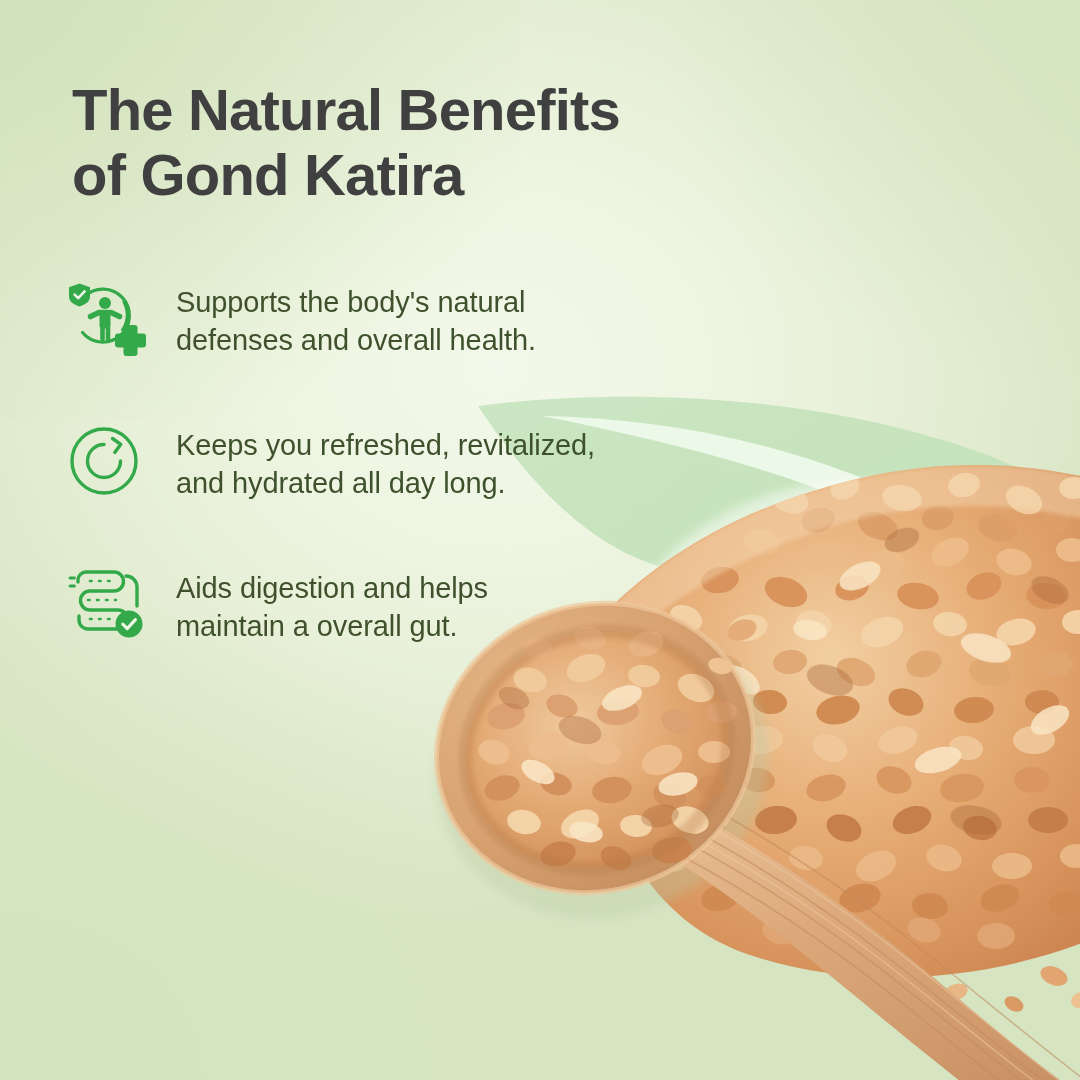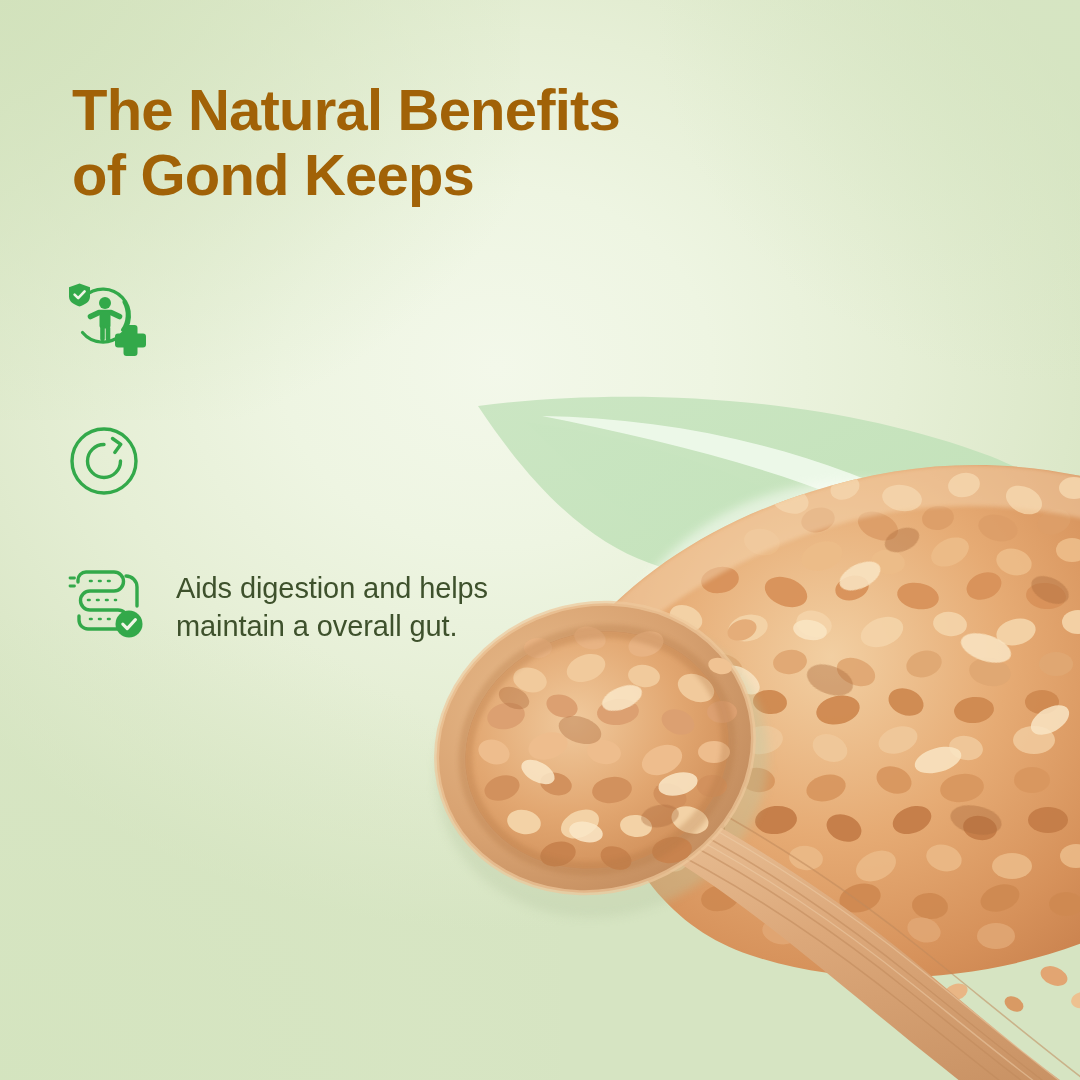--- a/index.html
+++ b/index.html
@@ -30,21 +30,21 @@
     position:absolute; right:0; top:0; width:420px; height:380px;
     background:radial-gradient(ellipse at 100% 0%, rgba(214,229,194,.85) 0%, rgba(214,229,194,0) 72%);
   }
 
   
   .swoosh{ position:absolute; left:430px; top:370px; width:660px; height:520px; }
 
   
   .headline{
     position:absolute; left:72px; top:78px; width:760px;
-    color:#a16207;
+    color:#404040;
     font-size:58px; line-height:1.12; font-weight:700;
     letter-spacing:-0.8px;
   }
   .headline .l2{ display:block; }
 
   
   .benefits{ position:absolute; left:66px; top:278px; width:620px; }
   .brow{ position:relative; min-height:96px; display:flex; align-items:flex-start; }
   .brow + .brow{ margin-top:47px; }
   .bicon{ width:92px; flex:0 0 92px; height:80px; display:flex; align-items:flex-start; justify-content:flex-start; padding-top:2px; }
@@ -87,21 +87,21 @@
                C 282 212, 180 140, 96 52 Z" fill="url(#leafg)" opacity="0.80"></path>
 
       <path d="M112 46 C 250 48, 402 82, 520 150 C 592 192, 636 244, 652 300
                C 606 236, 520 172, 412 128
                C 322 92, 212 66, 112 46 Z" fill="#effaec" opacity="0.92"></path>
     </svg>
   </div>
 
   <h1 class="headline">
     <span class="l1">The Natural Benefits</span>
-    <span class="l2">of Gond Keeps</span>
+    <span class="l2">of Gond Katira</span>
   </h1>
 
   <div class="benefits">
 
     <div class="brow">
       <div class="bicon">
         <svg width="80" height="78" viewBox="0 0 80 78" fill="none" stroke="#33a94a" stroke-width="3.2" stroke-linecap="round" stroke-linejoin="round">
 
           <path d="M18.5 16.5 A26.5 26.5 0 1 1 16.5 52.5"></path>
           <path d="M58 22 A26.5 26.5 0 0 1 56.5 50"></path>
@@ -118,31 +118,35 @@
                    C7.6 24.6 3 21.6 3 16.5 L3 7.2 Z" fill="#33a94a" stroke="none"></path>
           <path d="M8.6 14.6 L12.2 18.2 L18.6 11.4" stroke="#f0f6e6" stroke-width="2.6"></path>
 
           <path d="M60.5 45 L68.5 45 A3 3 0 0 1 71.5 48 L71.5 53.5 L77 53.5
                    A3 3 0 0 1 80 56.5 L80 64.5 A3 3 0 0 1 77 67.5 L71.5 67.5 L71.5 73
                    A3 3 0 0 1 68.5 76 L60.5 76 A3 3 0 0 1 57.5 73 L57.5 67.5 L52 67.5
                    A3 3 0 0 1 49 64.5 L49 56.5 A3 3 0 0 1 52 53.5 L57.5 53.5 L57.5 48
                    A3 3 0 0 1 60.5 45 Z" fill="#33a94a" stroke="none"></path>
         </svg>
       </div>
+      <div class="btext">Supports the body's natural
+defenses and overall health.</div>
     </div>
 
     <div class="brow">
       <div class="bicon">
         <svg width="80" height="78" viewBox="0 0 80 78" fill="none" stroke="#33a94a" stroke-width="3.4" stroke-linecap="round" stroke-linejoin="round">
           <circle cx="38" cy="38" r="32"></circle>
 
           <path d="M38 21.5 A16.5 16.5 0 1 0 54.5 38"></path>
           <path d="M46.5 15.5 L54.8 21.3 L48.8 29.4"></path>
         </svg>
       </div>
+      <div class="btext">Keeps you refreshed, revitalized,
+and hydrated all day long.</div>
     </div>
 
     <div class="brow">
       <div class="bicon">
         <svg width="84" height="78" viewBox="0 0 84 78" fill="none" stroke="#33a94a" stroke-width="3.4" stroke-linecap="round" stroke-linejoin="round">
 
           <path d="M12 16 L12 14 A8 8 0 0 1 20 6 L48 6 A9.5 9.5 0 0 1 57.5 15.5
                    A9.5 9.5 0 0 1 48 25 L24 25 A9.5 9.5 0 0 0 14.5 34.5
                    A9.5 9.5 0 0 0 24 44 L52 44 A9.5 9.5 0 0 1 61.5 53.5
                    A9.5 9.5 0 0 1 52 63 L22 63 A9 9 0 0 1 13 54 L13 50"></path>

